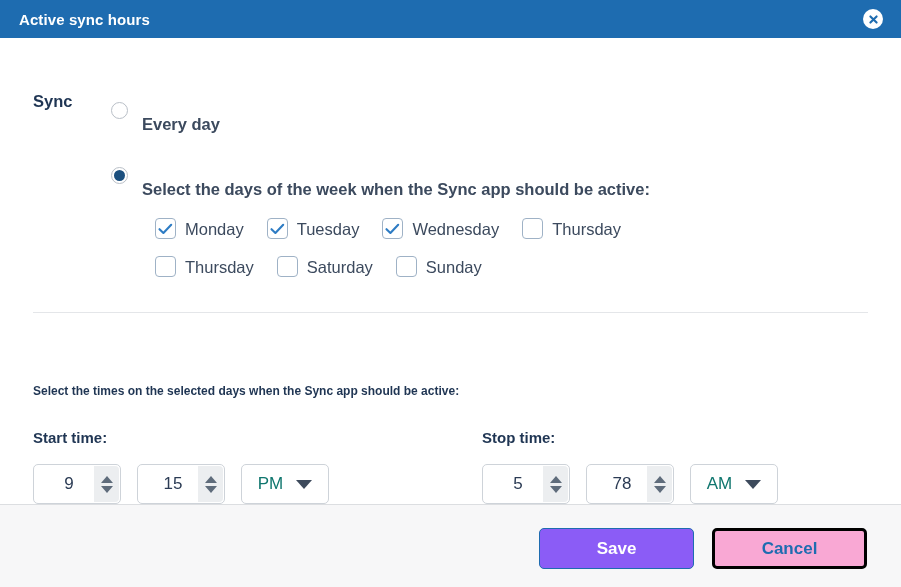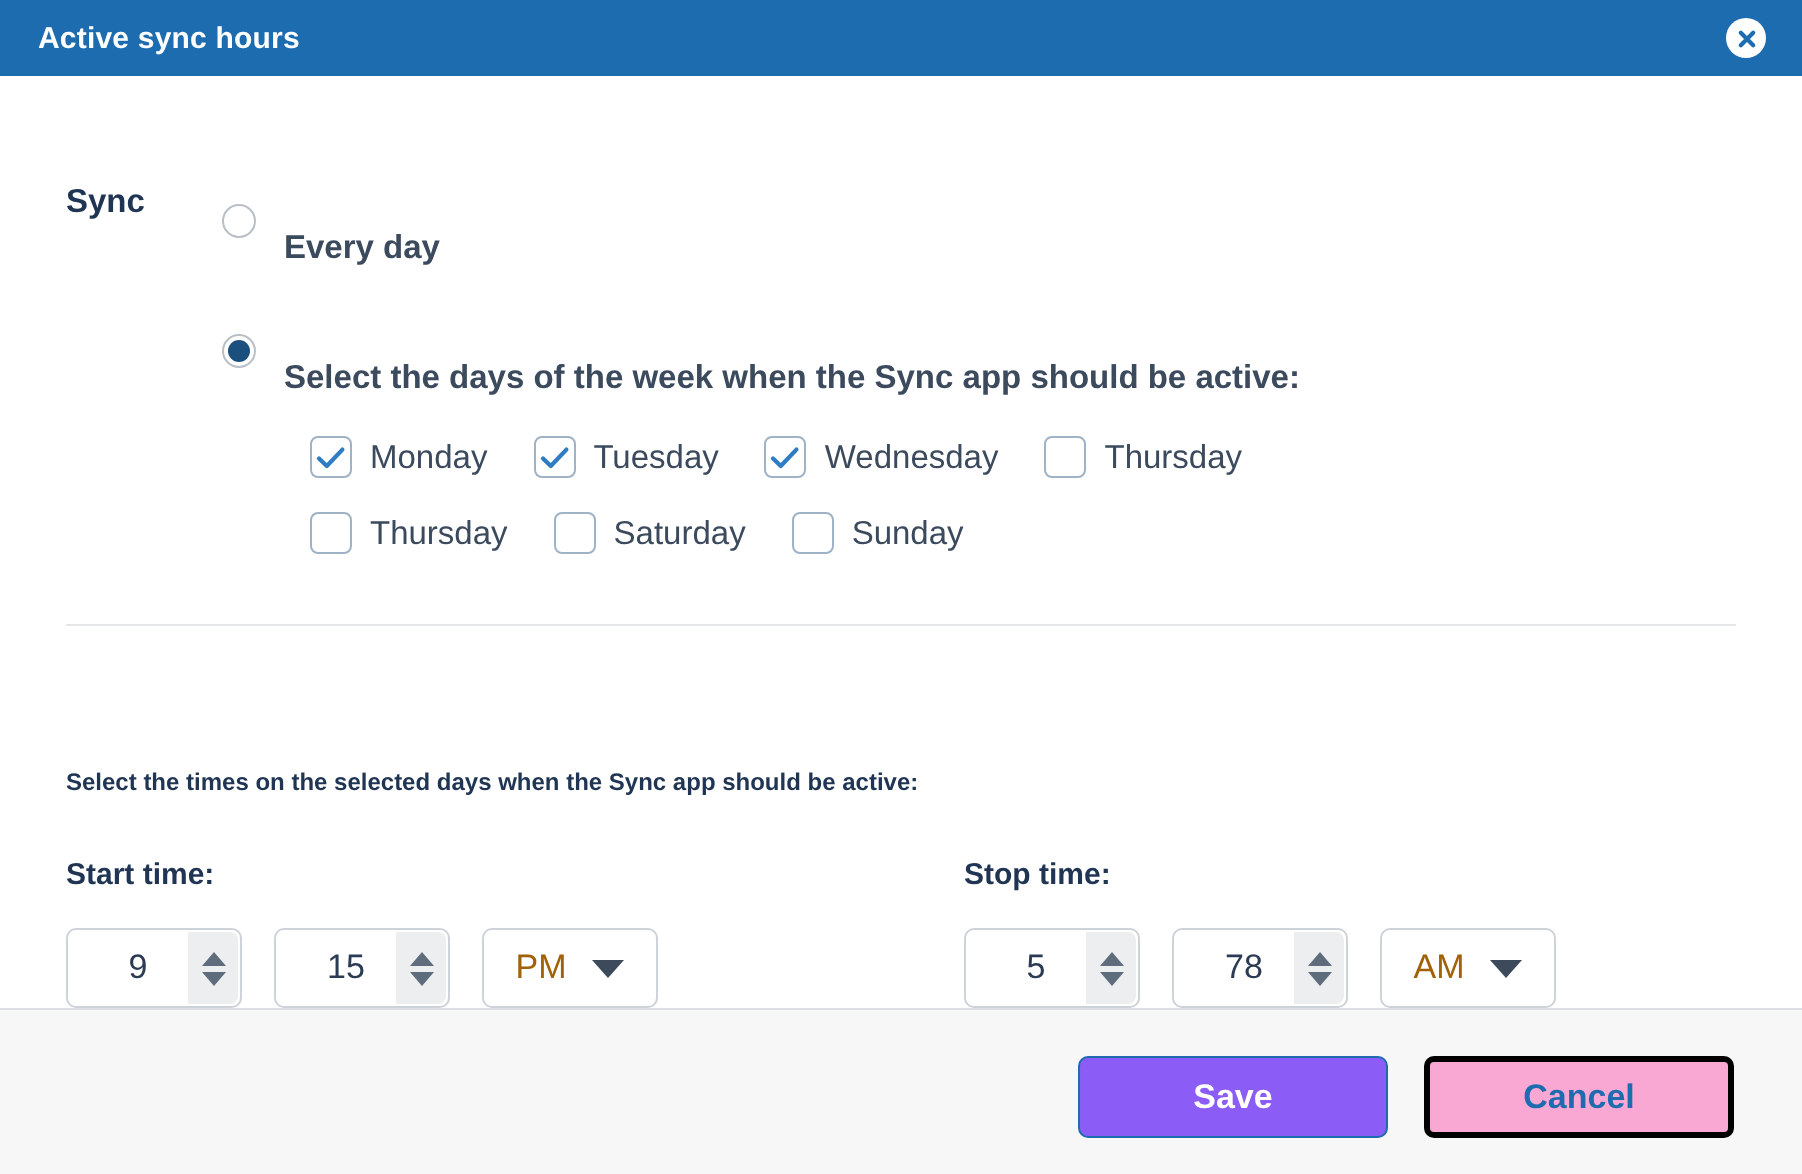--- a/index.html
+++ b/index.html
@@ -252,21 +252,21 @@
     background: #ffffff;
     box-sizing: border-box;
     display: flex;
     align-items: center;
     justify-content: center;
     cursor: pointer;
     margin-right: 16px;
   }
   .dropdown-value {
     font-size: 17px;
-    color: #a16207;
+    color: #0f766e;
     line-height: 20px;
     margin-right: 13px;
   }
   .dropdown-caret {
     width: 0;
     height: 0;
     border-left: 8px solid transparent;
     border-right: 8px solid transparent;
     border-top: 9px solid #3d4a5c;
   }

